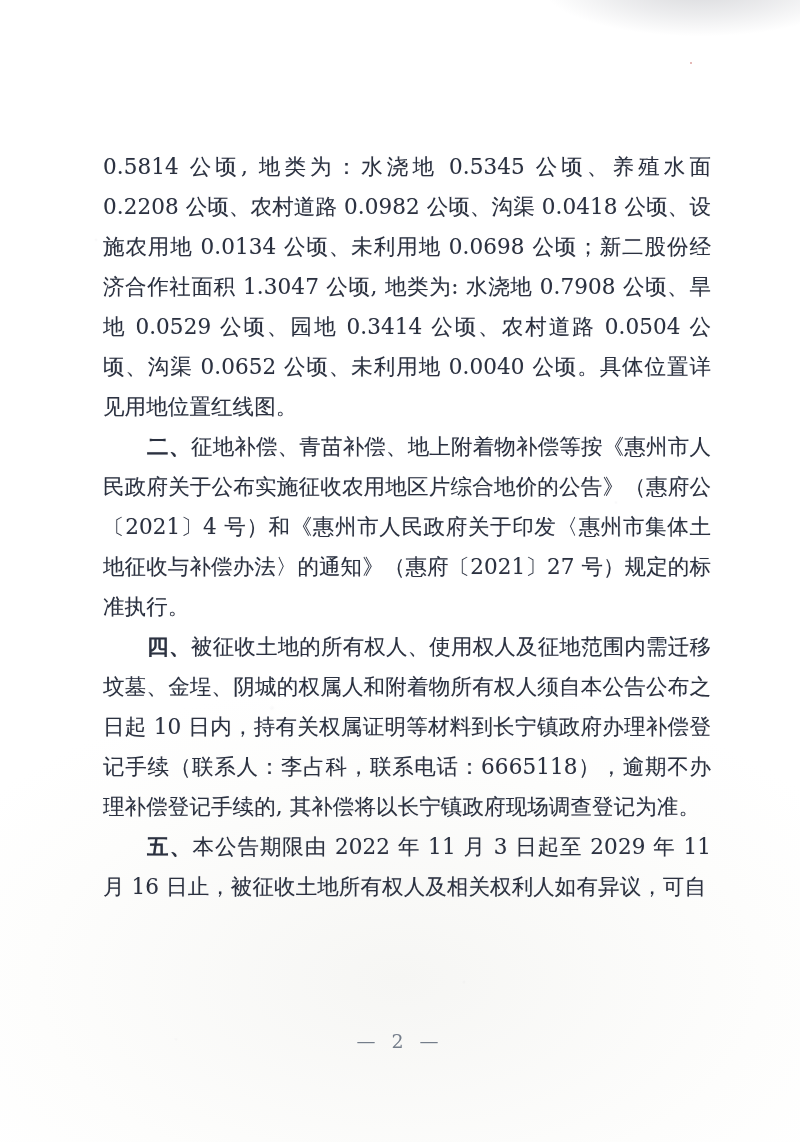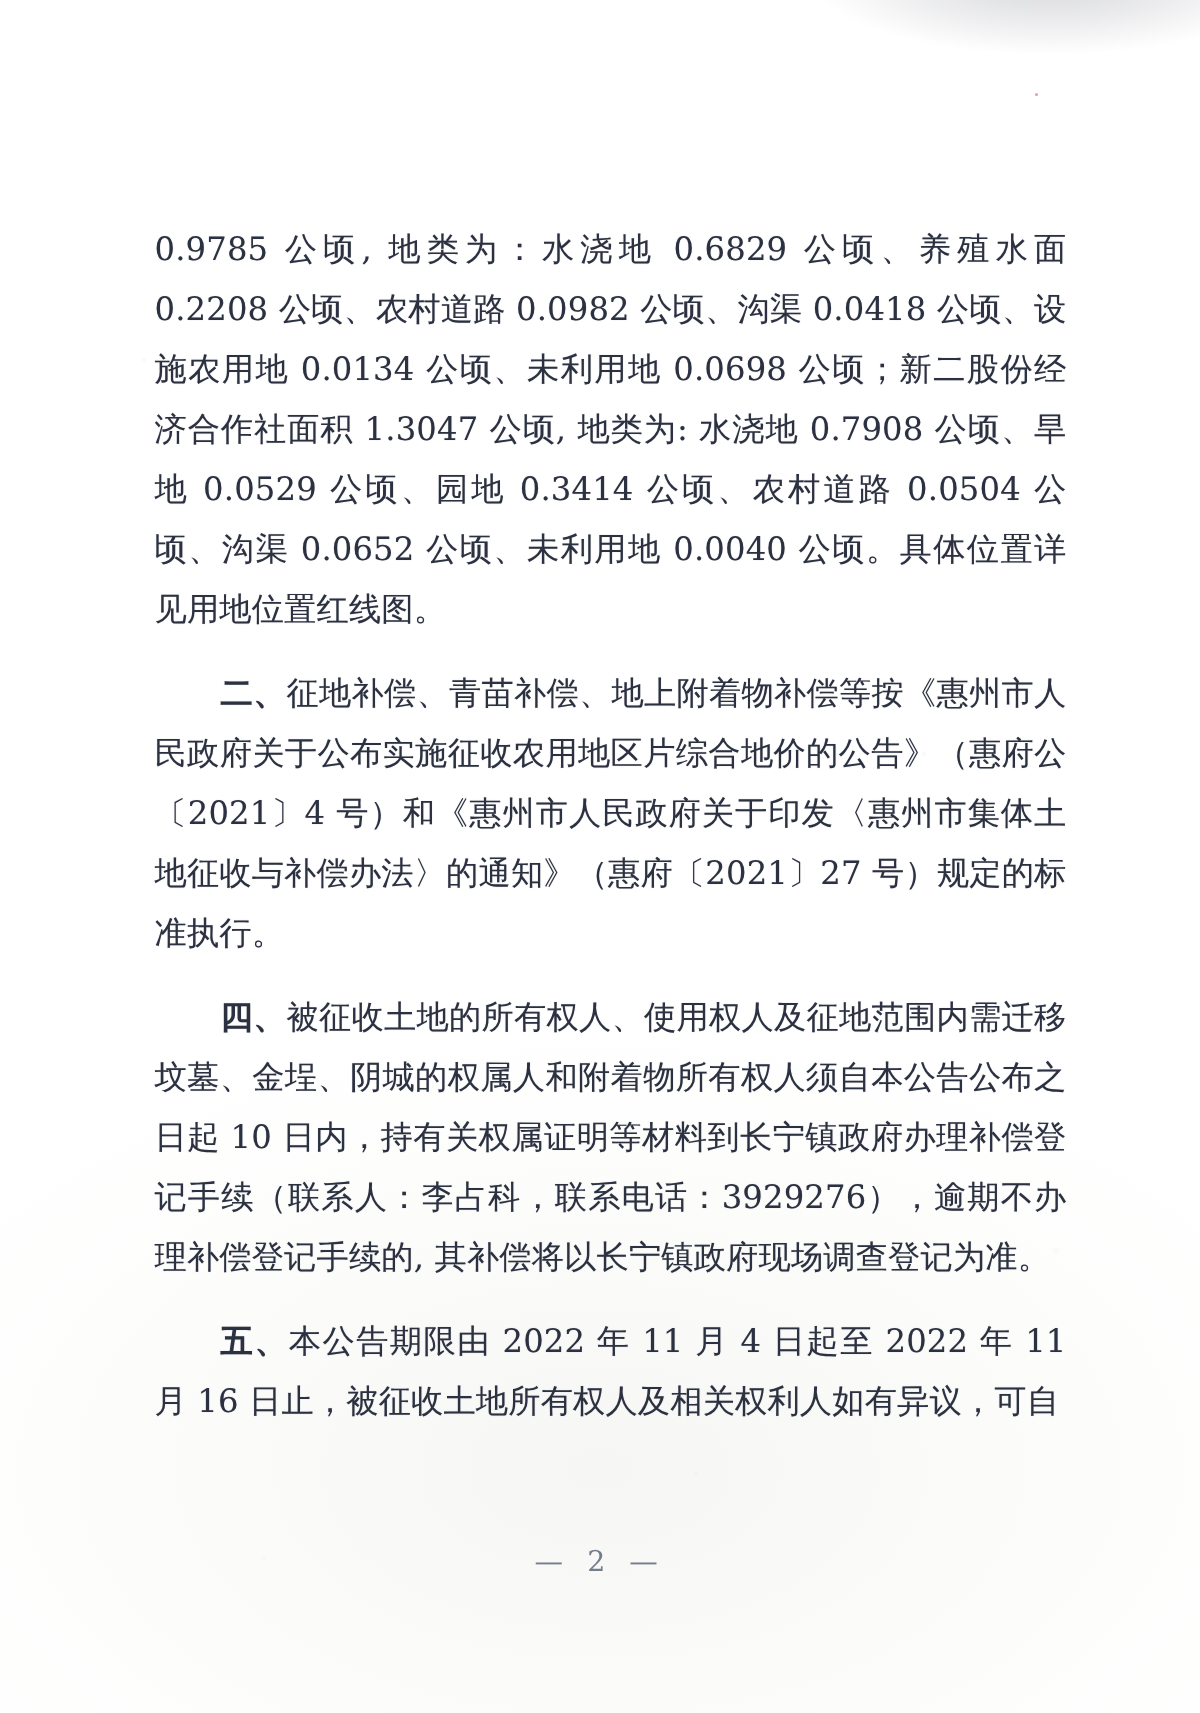--- a/index.html
+++ b/index.html
@@ -68,21 +68,21 @@
     color: #2b3140;
     text-align: justify;
     text-align-last: left;
     text-justify: inter-character;
     letter-spacing: 0.1px;
     
     text-shadow: 0 0 0.7px rgba(43,49,64,0.30);
   }
 
   .para + .para {
-    margin-top: 16px;
+    margin-top: 0;
   }
 
   .indent {
     text-indent: 2.05em;
   }
 
   .para .num {
     font-weight: bold;
     letter-spacing: 0.4px;
   }
@@ -106,28 +106,28 @@
 </head>
 <body>
 
 <div class="page">
 
   <div class="grain"></div>
   <div class="speck"></div>
 
   <div class="body-text">
 
-    <p class="para">0.9785 公顷, 地类为：水浇地 0.6829 公顷、养殖水面 0.2208 公顷、农村道路 0.0982 公顷、沟渠 0.0418 公顷、设施农用地 0.0134 公顷、未利用地 0.0698 公顷；新二股份经济合作社面积 1.3047 公顷, 地类为: 水浇地 0.7908 公顷、旱地 0.0529 公顷、园地 0.3414 公顷、农村道路 0.0504 公顷、沟渠 0.0652 公顷、未利用地 0.0040 公顷。具体位置详见用地位置红线图。</p>
+    <p class="para">0.5814 公顷, 地类为：水浇地 0.5345 公顷、养殖水面 0.2208 公顷、农村道路 0.0982 公顷、沟渠 0.0418 公顷、设施农用地 0.0134 公顷、未利用地 0.0698 公顷；新二股份经济合作社面积 1.3047 公顷, 地类为: 水浇地 0.7908 公顷、旱地 0.0529 公顷、园地 0.3414 公顷、农村道路 0.0504 公顷、沟渠 0.0652 公顷、未利用地 0.0040 公顷。具体位置详见用地位置红线图。</p>
 
     <p class="para indent"><span class="num">二、</span><span>征地补偿、青苗补偿、地上附着物补偿等按《惠州市人民政府关于公布实施征收农用地区片综合地价的公告》（惠府公〔2021〕4 号）和《惠州市人民政府关于印发〈惠州市集体土地征收与补偿办法〉的通知》（惠府〔2021〕27 号）规定的标准执行。</span></p>
 
 
-    <p class="para indent"><span class="num">四、</span><span>被征收土地的所有权人、使用权人及征地范围内需迁移坟墓、金埕、阴城的权属人和附着物所有权人须自本公告公布之日起 10 日内，持有关权属证明等材料到长宁镇政府办理补偿登记手续（联系人：李占科，联系电话：3929276），逾期不办理补偿登记手续的, 其补偿将以长宁镇政府现场调查登记为准。</span></p>
+    <p class="para indent"><span class="num">四、</span><span>被征收土地的所有权人、使用权人及征地范围内需迁移坟墓、金埕、阴城的权属人和附着物所有权人须自本公告公布之日起 10 日内，持有关权属证明等材料到长宁镇政府办理补偿登记手续（联系人：李占科，联系电话：6665118），逾期不办理补偿登记手续的, 其补偿将以长宁镇政府现场调查登记为准。</span></p>
 
-    <p class="para indent"><span class="num">五、</span><span>本公告期限由 2022 年 11 月 4 日起至 2022 年 11 月 16 日止，被征收土地所有权人及相关权利人如有异议，可自</span></p>
+    <p class="para indent"><span class="num">五、</span><span>本公告期限由 2022 年 11 月 3 日起至 2029 年 11 月 16 日止，被征收土地所有权人及相关权利人如有异议，可自</span></p>
 
   </div>
 
   <div class="footer">
     <span class="folio">— 2 —</span>
   </div>
 
 </div>
 
 </body></html>

